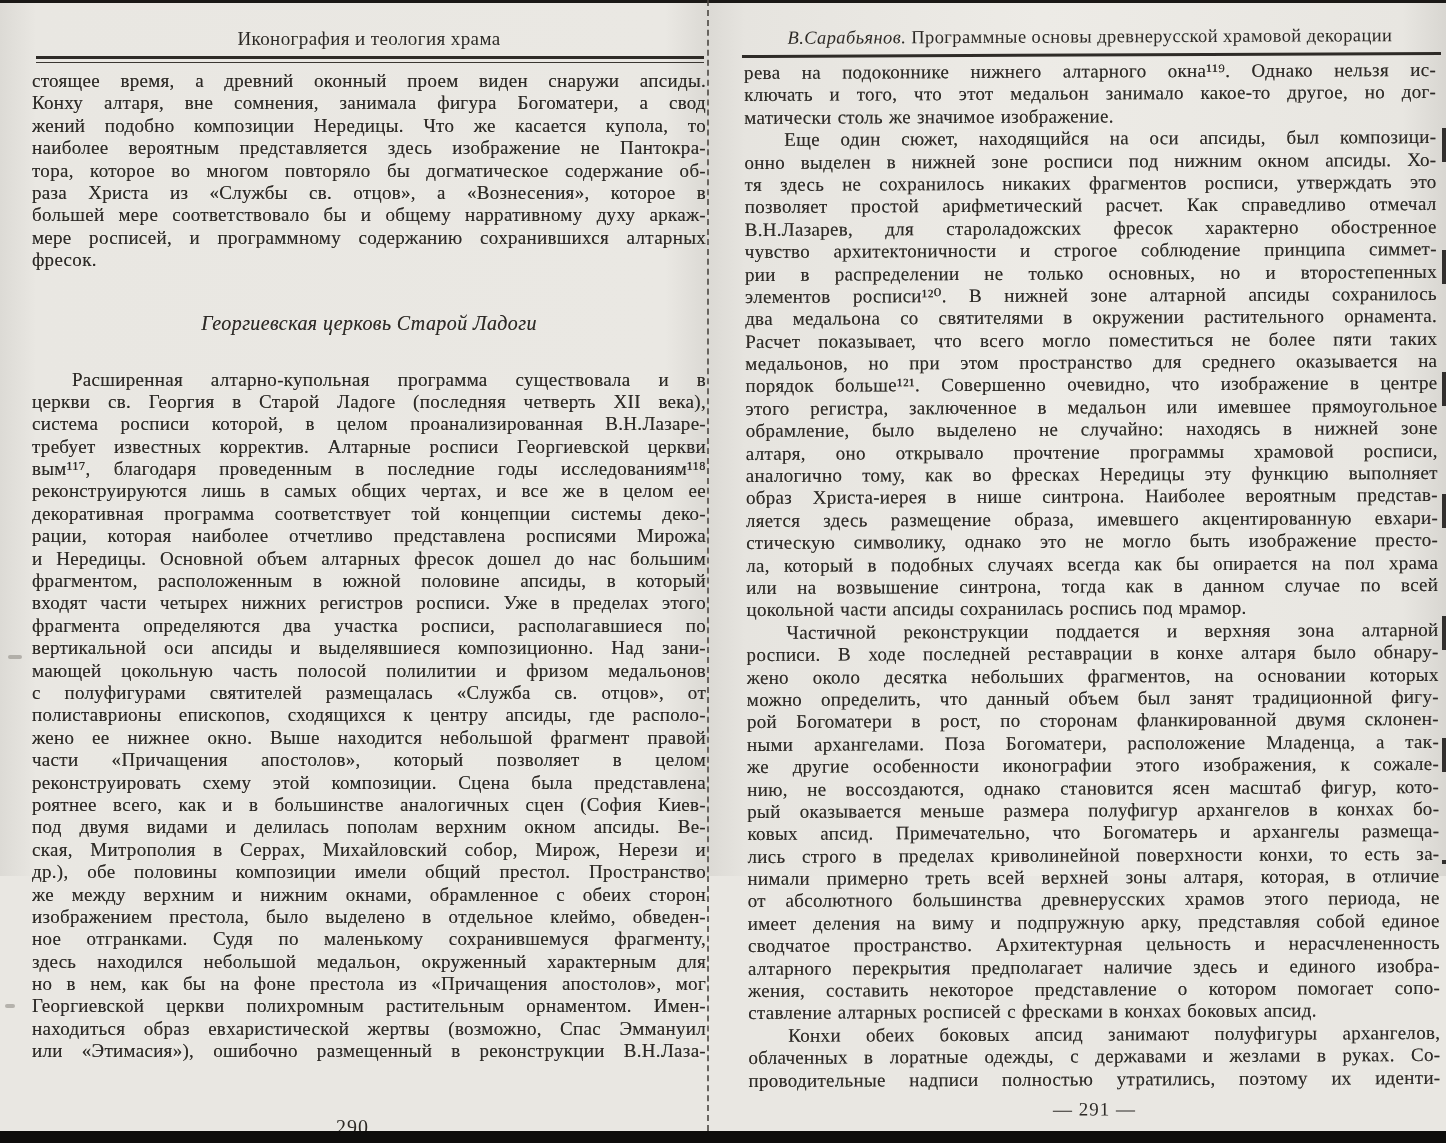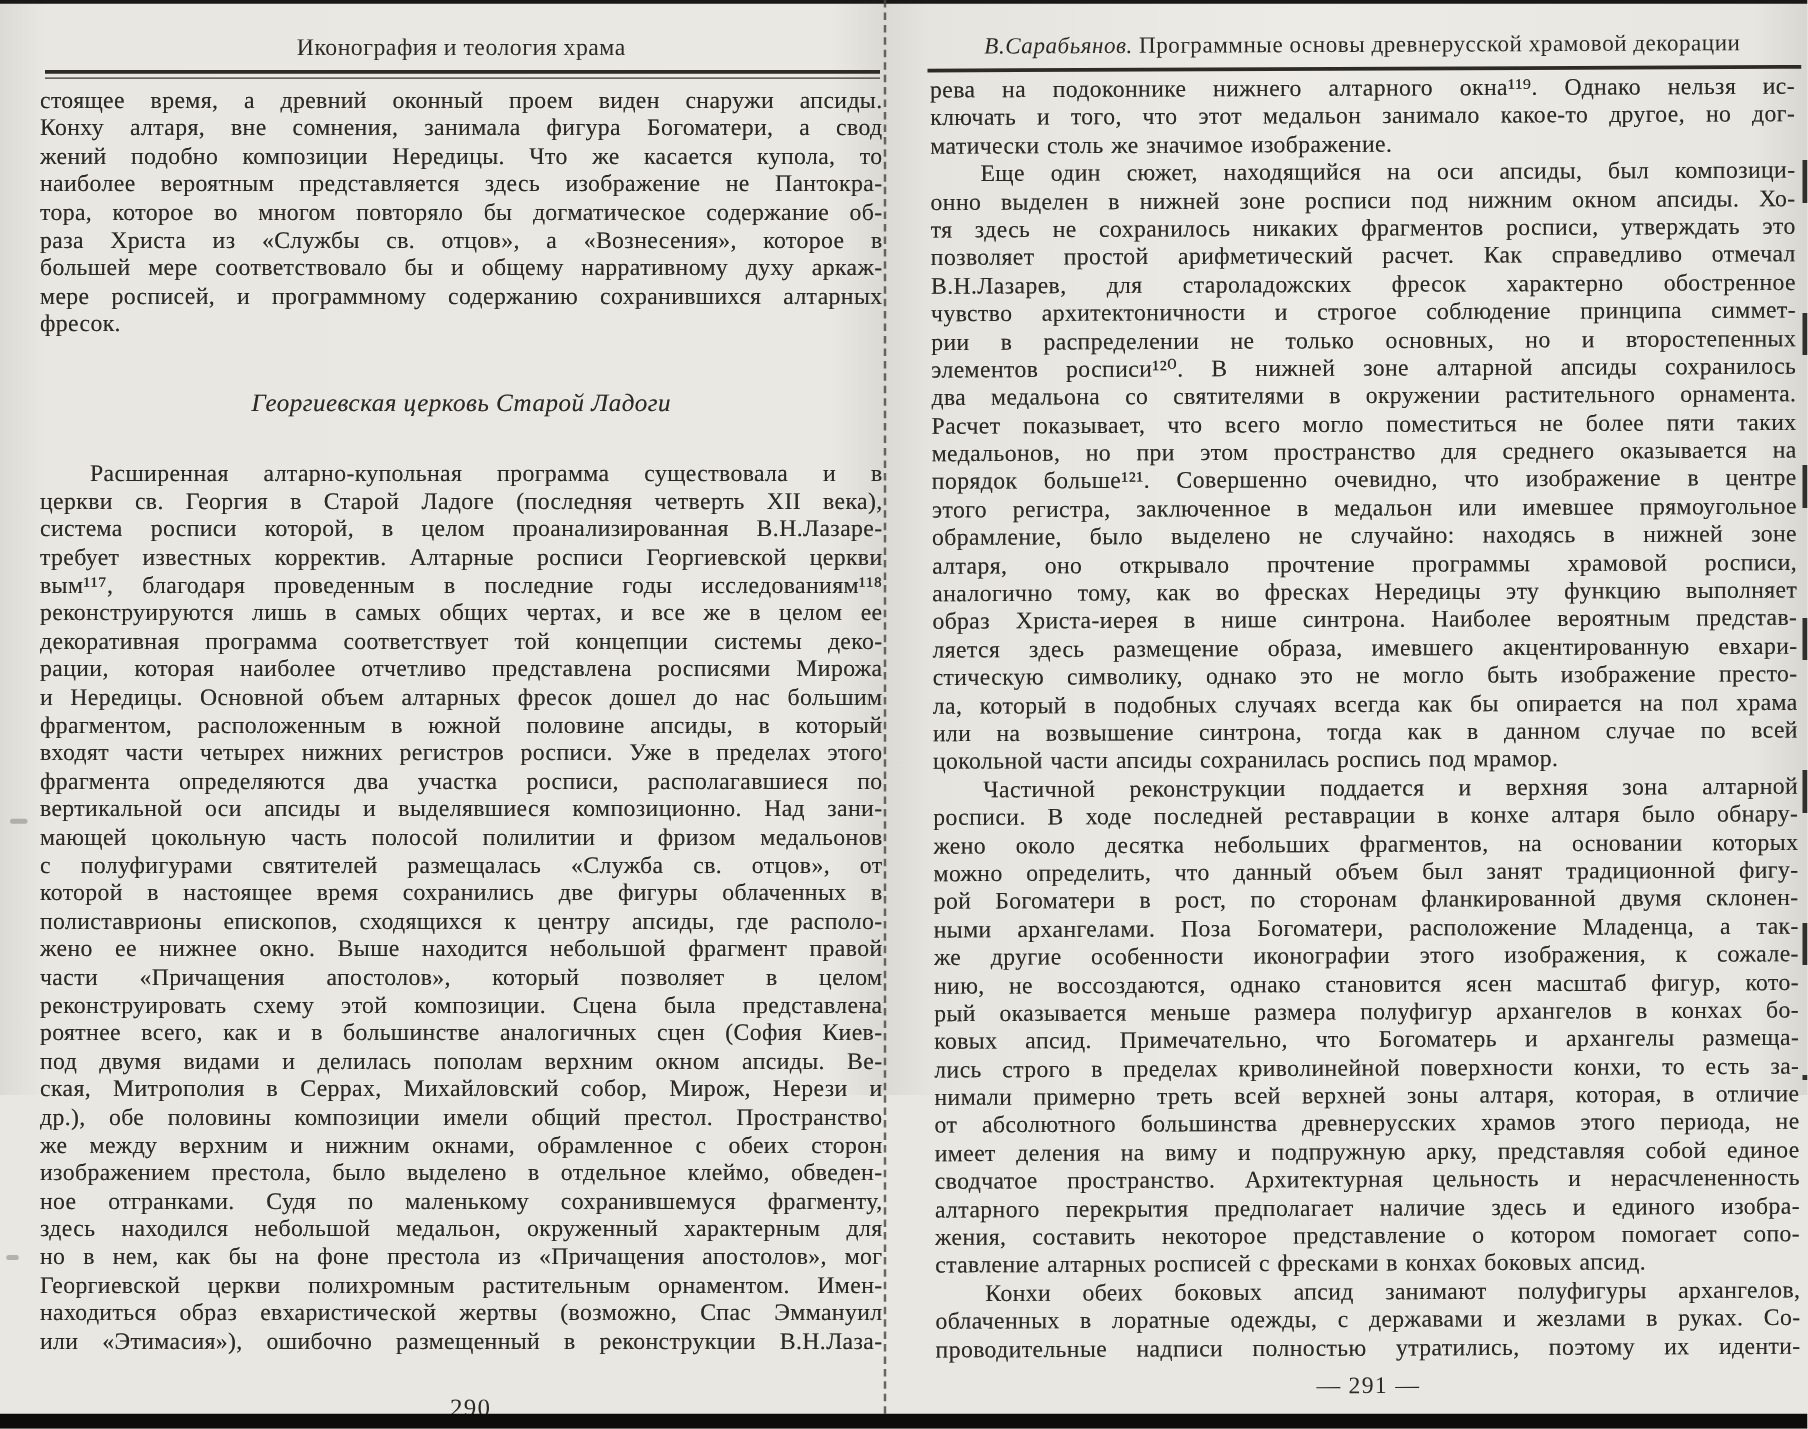--- a/index.html
+++ b/index.html
@@ -48,21 +48,21 @@
     text-shadow:0 0 .5px rgba(45,42,38,.55);
   }
   .tline.endline{text-align-last:left;}
   .tline.indent{padding-left:40px;}
   .section-heading{
     font-style:italic;text-align:center;font-size:20px;
     margin:40px 0 34px;letter-spacing:.4px;
     text-shadow:0 0 .5px rgba(45,42,38,.5);
   }
   .page-num{position:absolute;font-size:20px;letter-spacing:1px;z-index:1;}
-  .page-num.left-num{top:1116px;left:360px;}
+  .page-num.left-num{top:1116px;left:336px;}
   .page-num.right-num{top:1100px;left:742px;width:696px;text-align:center;font-size:19px;}
 </style>
 </head>
 <body>
 
 <div class="scan">
 
   <div class="edge-top"></div>
   <div class="gutter-line"></div>
   <div class="edge-right-marks"></div>
@@ -96,21 +96,20 @@
           <div class="tline">реконструируются лишь в самых общих чертах, и все же в целом ее</div>
           <div class="tline">декоративная программа соответствует той концепции системы деко-</div>
           <div class="tline">рации, которая наиболее отчетливо представлена росписями Мирожа</div>
           <div class="tline">и Нередицы. Основной объем алтарных фресок дошел до нас большим</div>
           <div class="tline">фрагментом, расположенным в южной половине апсиды, в который</div>
           <div class="tline">входят части четырех нижних регистров росписи. Уже в пределах этого</div>
           <div class="tline">фрагмента определяются два участка росписи, располагавшиеся по</div>
           <div class="tline">вертикальной оси апсиды и выделявшиеся композиционно. Над зани-</div>
           <div class="tline">мающей цокольную часть полосой полилитии и фризом медальонов</div>
           <div class="tline">с полуфигурами святителей размещалась «Служба св. отцов», от</div>
-          <div class="tline">которой в настоящее время сохранились две фигуры облаченных в</div>
           <div class="tline">полиставрионы епископов, сходящихся к центру апсиды, где располо-</div>
           <div class="tline">жено ее нижнее окно. Выше находится небольшой фрагмент правой</div>
           <div class="tline">части «Причащения апостолов», который позволяет в целом</div>
           <div class="tline">реконструировать схему этой композиции. Сцена была представлена</div>
           <div class="tline">роятнее всего, как и в большинстве аналогичных сцен (София Киев-</div>
           <div class="tline">под двумя видами и делилась пополам верхним окном апсиды. Ве-</div>
           <div class="tline">ская, Митрополия в Серрах, Михайловский собор, Мирож, Нерези и</div>
           <div class="tline">др.), обе половины композиции имели общий престол. Пространство</div>
           <div class="tline">же между верхним и нижним окнами, обрамленное с обеих сторон</div>
           <div class="tline">изображением престола, было выделено в отдельное клеймо, обведен-</div>

